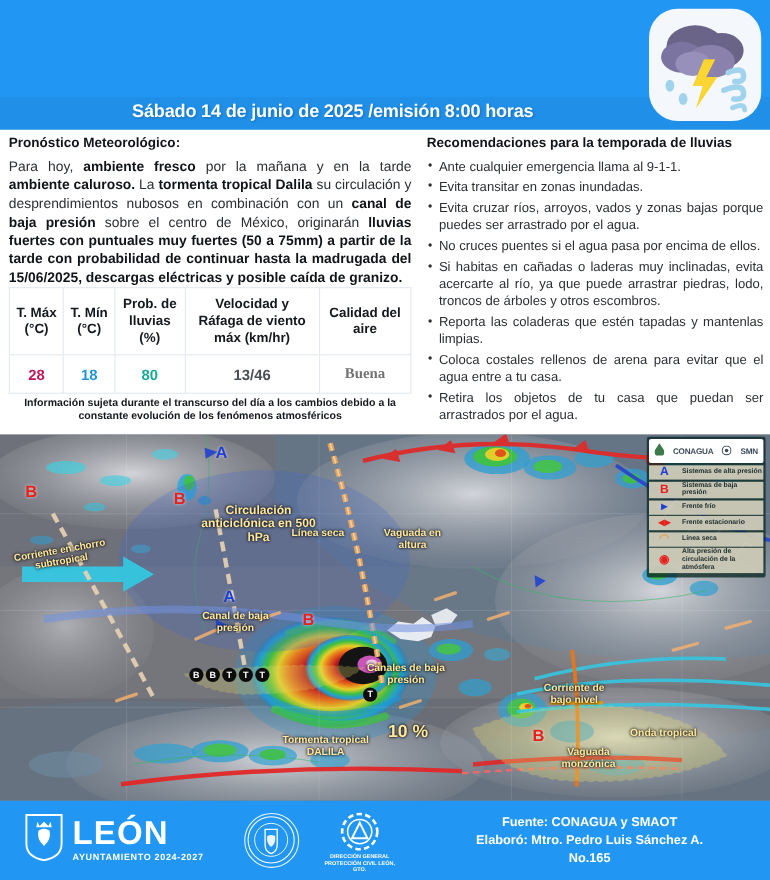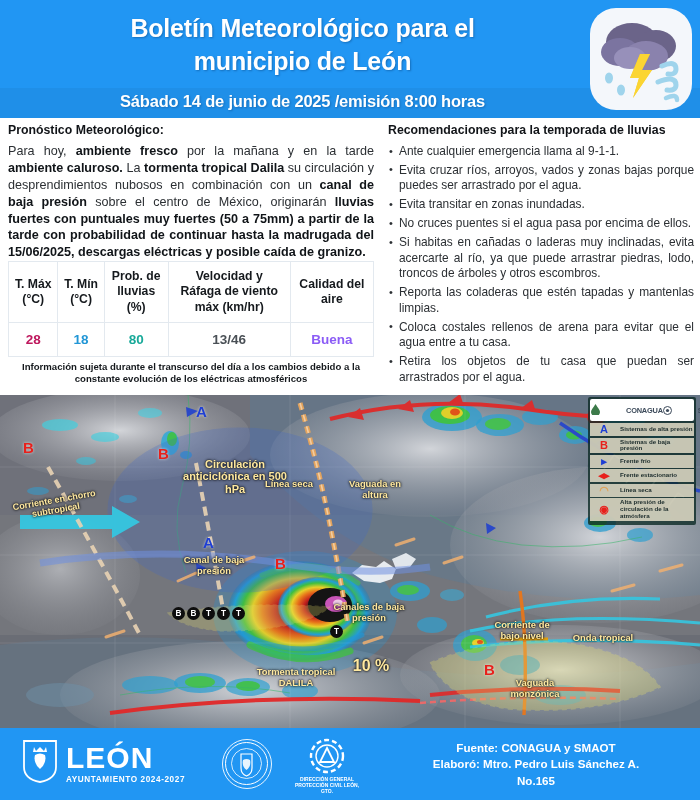--- a/index.html
+++ b/index.html
@@ -188,21 +188,20 @@
     background: #ffffff;
     border-radius: 2px;
     padding: 2px 1px;
     margin-bottom: 2px;
   }
   .brand-txt {
     font-size: 7.4px;
     font-weight: bold;
     color: #3c4a5a;
     letter-spacing: -0.2px;
-    padding-left: 26px;
   }
   .legend-row {
     display: flex;
     align-items: center;
     gap: 3px;
     margin-bottom: 1.5px;
     padding: 1px 1px;
   }
   .legend-sym {
     width: 26px;
@@ -286,24 +285,20 @@
     color: #ffffff;
     font-size: 11.6px;
     font-weight: bold;
     line-height: 1.42;
   }
 </style>
 </head>
 <body>
 
 <div class="header">
-  <div class="header-title">
-    <div>Boletín Meteorológico para el</div>
-    <div>municipio de León</div>
-  </div>
   <div class="date-banner"></div>
   <div class="date-banner-text">Sábado 14 de junio de 2025 /emisión 8:00 horas</div>
 
   <div class="weather-icon-badge">
     <svg width="102" height="102" viewBox="0 0 102 102">
       <ellipse cx="42" cy="34" rx="26" ry="19" fill="#6b6489"></ellipse>
       <ellipse cx="66" cy="38" rx="20" ry="16" fill="#6b6489"></ellipse>
       <ellipse cx="30" cy="44" rx="19" ry="14" fill="#7b74a0"></ellipse>
       <ellipse cx="56" cy="48" rx="22" ry="15" fill="#8a82ad"></ellipse>
       <ellipse cx="40" cy="50" rx="16" ry="11" fill="#9790ba"></ellipse>
@@ -350,34 +345,34 @@
               <div>aire</div>
           </th>
         </tr>
       </thead>
       <tbody>
         <tr>
           <td class="c-tmax" style="color: #be185d;">28</td>
           <td class="c-tmin" style="color: rgb(33, 150, 214);">18</td>
           <td class="c-prob" style="color: rgb(24, 169, 153);">80</td>
           <td class="c-wind" style="color: rgb(74, 80, 86);">13/46</td>
-          <td class="c-air" style="color: #8b5cf6;">Buena</td>
+          <td class="c-air" style="color: #737373; font-family: Liberation Serif, serif;">Buena</td>
         </tr>
       </tbody>
     </table>
 
-    <div class="disclaimer">Información sujeta durante el transcurso del día a los cambios debido a la constante evolución de los eléctricas atmosféricos</div>
+    <div class="disclaimer">Información sujeta durante el transcurso del día a los cambios debido a la constante evolución de los fenómenos atmosféricos</div>
   </div>
 
   <div class="col-right">
     <div class="section-head">Recomendaciones para la temporada de lluvias</div>
     <ul class="rec-list" id="rec-list">
         <li>Ante cualquier emergencia llama al 9-1-1.</li>
+        <li>Evita transitar en zonas inundadas.</li>
         <li>Evita cruzar ríos, arroyos, vados y zonas bajas porque puedes ser arrastrado por el agua.</li>
-        <li>Evita transitar en zonas inundadas.</li>
         <li>No cruces puentes si el agua pasa por encima de ellos.</li>
         <li>Si habitas en cañadas o laderas muy inclinadas, evita acercarte al río, ya que puede arrastrar piedras, lodo, troncos de árboles y otros escombros.</li>
         <li>Reporta las coladeras que estén tapadas y mantenlas limpias.</li>
         <li>Coloca costales rellenos de arena para evitar que el agua entre a tu casa.</li>
         <li>Retira los objetos de tu casa que puedan ser arrastrados por el agua.</li>
       </ul>
   </div>
 </div>
 
 <div class="map">
@@ -602,21 +597,21 @@
   <div class="map-label sym-B" style="left:484px; top:267px; font-size:15px;">B</div>
 
   <div class="map-label lbl-yellow" style="left:176px; top:63px; width:118px; font-size:11px;">Circulación anticiclónica en 500 hPa</div>
   <div class="map-label lbl-yellow" style="left:261px; top:84px; width:56px; font-size:9.4px;">Línea seca</div>
   <div class="map-label lbl-yellow" style="left:337px; top:84px; width:76px; font-size:9.4px;">Vaguada en altura</div>
   <div class="map-label lbl-yellow" style="left:2px; top:100px; width:106px; font-size:9px; transform:rotate(-10deg);">Corriente en chorro subtropical</div>
   <div class="map-label lbl-yellow" style="left:176px; top:160px; width:76px; font-size:9.4px;">Canal de baja presión</div>
   <div class="map-label lbl-yellow" style="left:330px; top:207px; width:78px; font-size:9.4px;">Canales de baja presión</div>
   <div class="map-label lbl-yellow" style="left:248px; top:272px; width:96px; font-size:9.4px;">Tormenta tropical DALILA</div>
   <div class="map-label lbl-yellow" style="left:484px; top:225px; width:76px; font-size:9.4px;">Corriente de bajo nivel</div>
-  <div class="map-label lbl-yellow" style="left:570px; top:238px; width:66px; font-size:9.4px;">Onda tropical</div>
+  <div class="map-label lbl-yellow" style="left:570px; top:266px; width:66px; font-size:9.4px;">Onda tropical</div>
   <div class="map-label lbl-yellow" style="left:497px; top:283px; width:76px; font-size:9.4px;">Vaguada monzónica</div>
   <div class="map-label lbl-yellow" style="left:348px; top:262px; width:46px; font-size:16px;">10 %</div>
 
   <div class="storm-track" style="left:172px; top:212px;">
     <div class="track-dot">B</div>
     <div class="track-dot">B</div>
     <div class="track-dot">T</div>
     <div class="track-dot">T</div>
     <div class="track-dot">T</div>
   </div>

